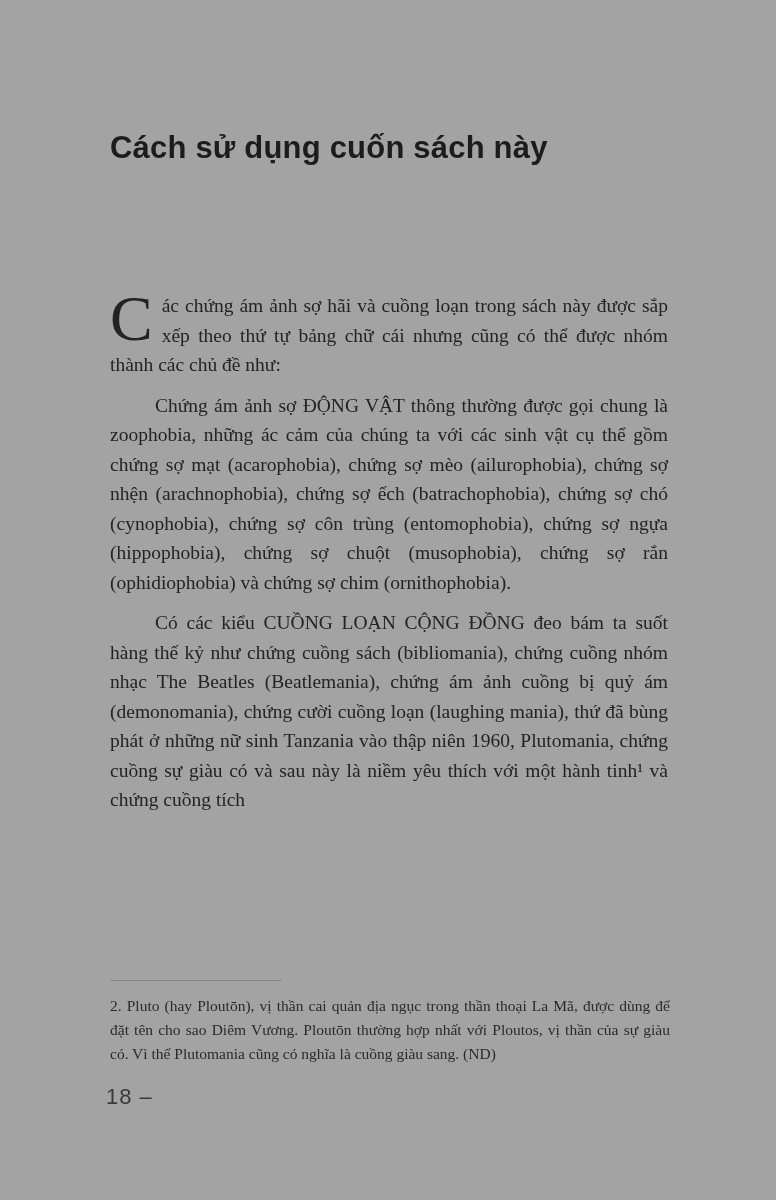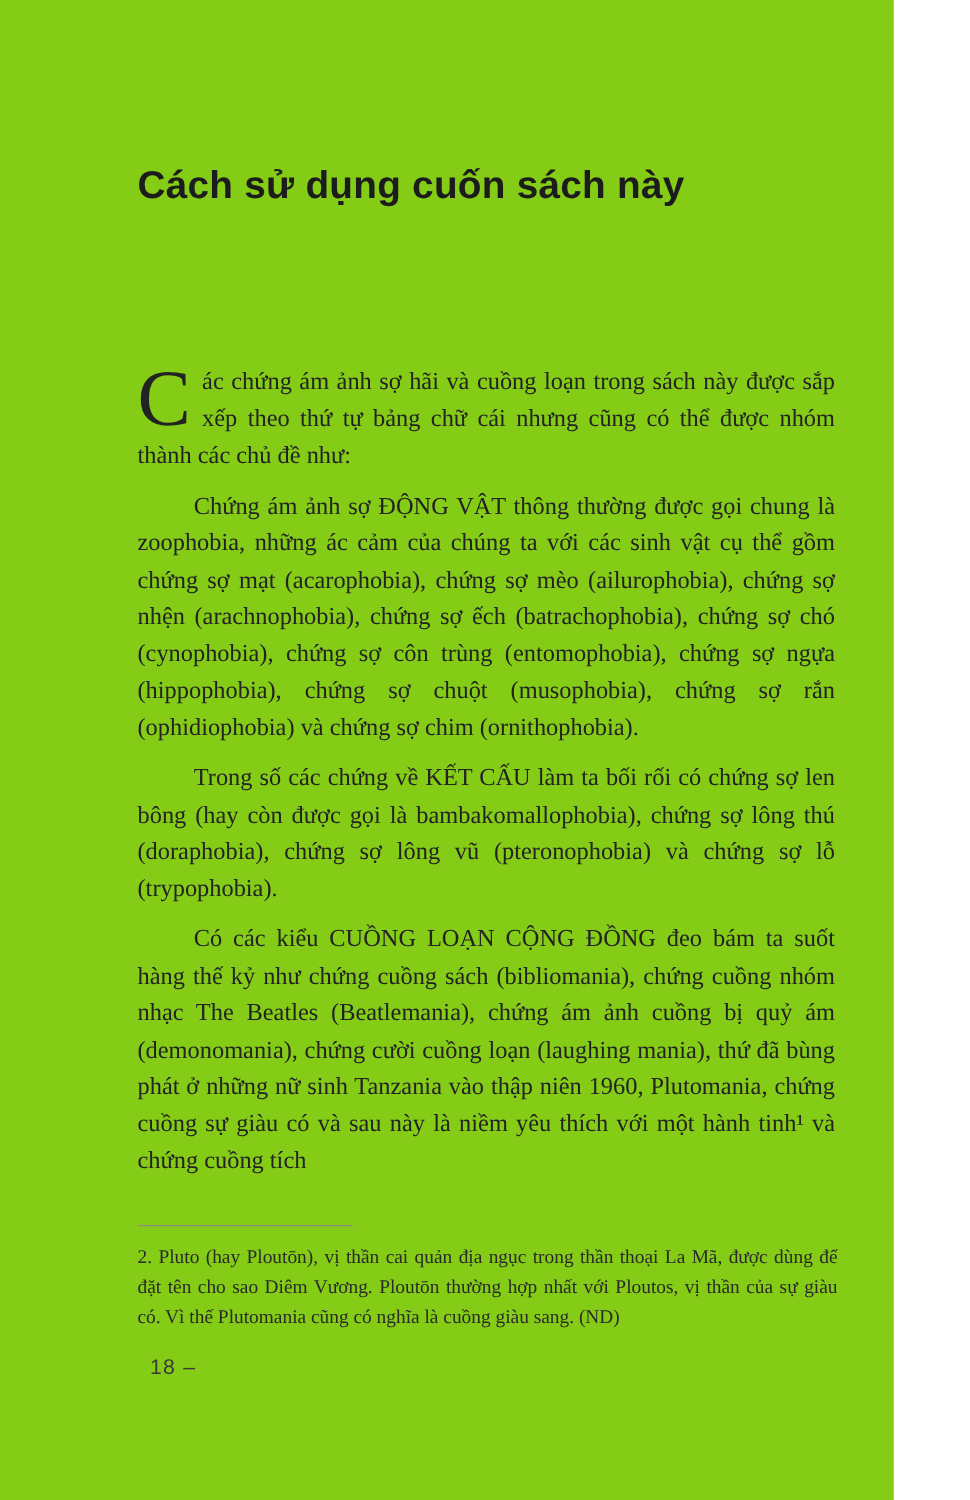--- a/index.html
+++ b/index.html
@@ -2,23 +2,23 @@
 <html><head>
 <meta charset="utf-8">
 <style>
   html, body {
     margin: 0;
     padding: 0;
     background: #ffffff;
   }
   .page {
     position: relative;
-    width: 715px;
+    width: 776px;
     height: 1200px;
-    background: #84cc16;
+    background: #a3a3a3;
     color: #232323;
     font-family: "Liberation Serif", serif;
     overflow: hidden;
   }
   .page-title {
     position: absolute;
     left: 110px;
     top: 130px;
     width: 560px;
     margin: 0;
@@ -66,41 +66,40 @@
     width: 172px;
     height: 0;
     border-top: 1px solid #8a8a8a;
     margin-bottom: 13px;
   }
   .footnote p {
     margin: 0;
   }
   .page-number {
     position: absolute;
-    left: 120px;
+    left: 106px;
     top: 1084px;
     font-family: "Liberation Sans", sans-serif;
-    font-size: 17px;
+    font-size: 22px;
     color: #3a3a3a;
     letter-spacing: 1px;
   }
 </style>
 </head>
 <body>
 
 <div class="page">
 
   <h1 class="page-title">Cách sử dụng cuốn sách này</h1>
 
   <div class="body-text">
     <p><span class="dropcap">C</span><span>ác chứng ám ảnh sợ hãi và cuồng loạn trong sách này được sắp xếp theo thứ tự bảng chữ cái nhưng cũng có thể được nhóm thành các chủ đề như:</span></p>
 
     <p class="indent">Chứng ám ảnh sợ ĐỘNG VẬT thông thường được gọi chung là zoophobia, những ác cảm của chúng ta với các sinh vật cụ thể gồm chứng sợ mạt (acarophobia), chứng sợ mèo (ailurophobia), chứng sợ nhện (arachnophobia), chứng sợ ếch (batrachophobia), chứng sợ chó (cynophobia), chứng sợ côn trùng (entomophobia), chứng sợ ngựa (hippophobia), chứng sợ chuột (musophobia), chứng sợ rắn (ophidiophobia) và chứng sợ chim (ornithophobia).</p>
 
-    <p class="indent">Trong số các chứng về KẾT CẤU làm ta bối rối có chứng sợ len bông (hay còn được gọi là bambakomallophobia), chứng sợ lông thú (doraphobia), chứng sợ lông vũ (pteronophobia) và chứng sợ lỗ (trypophobia).</p>
 
     <p class="indent">Có các kiểu CUỒNG LOẠN CỘNG ĐỒNG đeo bám ta suốt hàng thế kỷ như chứng cuồng sách (bibliomania), chứng cuồng nhóm nhạc The Beatles (Beatlemania), chứng ám ảnh cuồng bị quỷ ám (demonomania), chứng cười cuồng loạn (laughing mania), thứ đã bùng phát ở những nữ sinh Tanzania vào thập niên 1960, Plutomania, chứng cuồng sự giàu có và sau này là niềm yêu thích với một hành tinh¹ và chứng cuồng tích</p>
   </div>
 
   <div class="footnote">
     <div class="footnote-rule"></div>
     <p>2. Pluto (hay Ploutōn), vị thần cai quản địa ngục trong thần thoại La Mã, được dùng để đặt tên cho sao Diêm Vương. Ploutōn thường hợp nhất với Ploutos, vị thần của sự giàu có. Vì thế Plutomania cũng có nghĩa là cuồng giàu sang. (ND)</p>
   </div>
 
   <div class="page-number">18 –</div>

